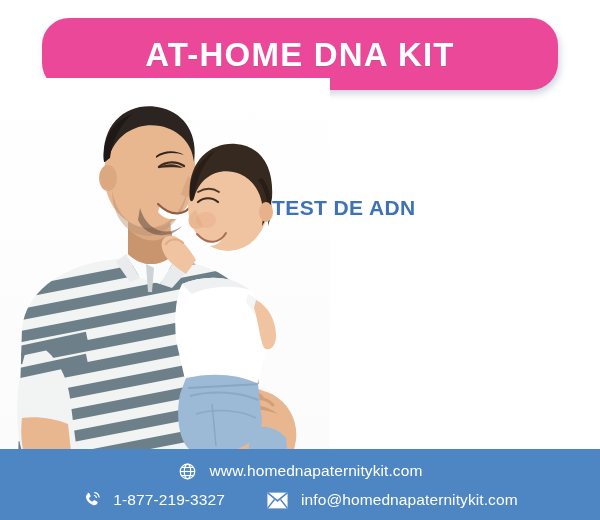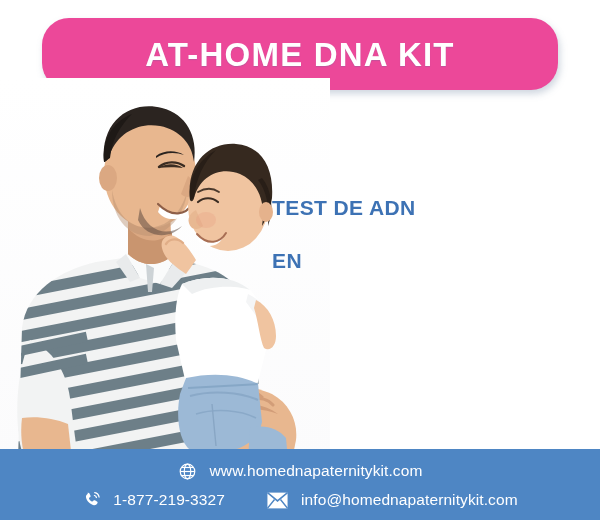--- a/index.html
+++ b/index.html
@@ -260,21 +260,20 @@
 
       <path d="M256 222 C268 228 276 242 276 258 C276 268 270 274 264 270
                C260 262 258 242 254 230 Z" fill="#f0c4a0"></path>
 
       <path d="M250 350 C264 346 278 350 286 360 L288 382 L248 382 Z" fill="#9cb9d6"></path>
     </svg>
   </div>
 
   <div id="headline">
     <div id="headline-line-1" class="headline-line">TEST DE ADN</div>
-    <div id="headline-line-2" class="headline-line">EN</div>
   </div>
 
   <div id="footer">
 
     <div id="footer-row-website" class="footer-row">
       <span id="globe-icon" class="footer-icon">
         <svg width="19" height="19" viewBox="0 0 24 24" fill="none" stroke="#ffffff" stroke-width="1.5">
           <circle cx="12" cy="12" r="9.2"></circle>
           <ellipse cx="12" cy="12" rx="4.1" ry="9.2"></ellipse>
           <line x1="2.8" y1="12" x2="21.2" y2="12"></line>

